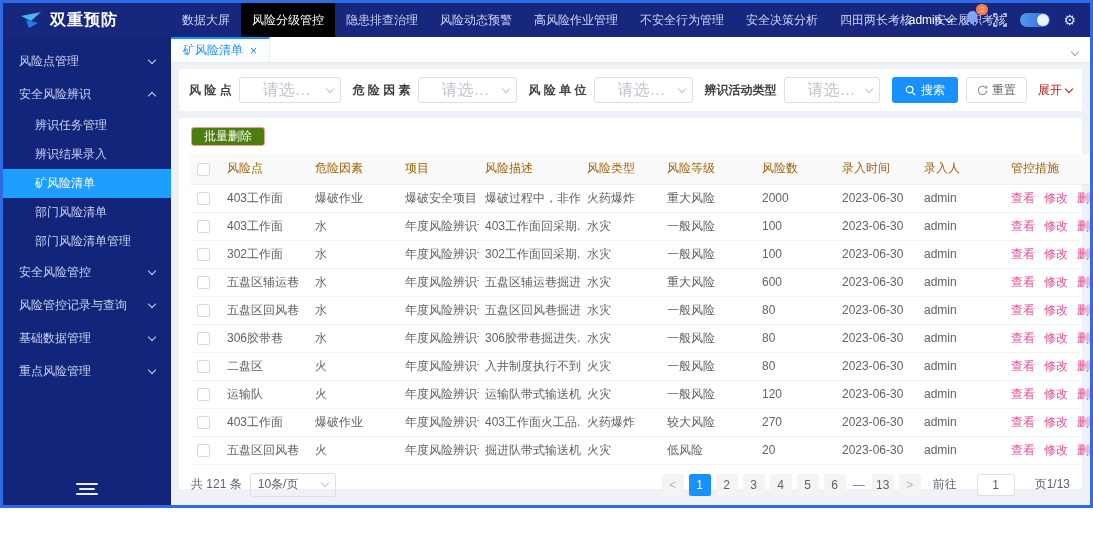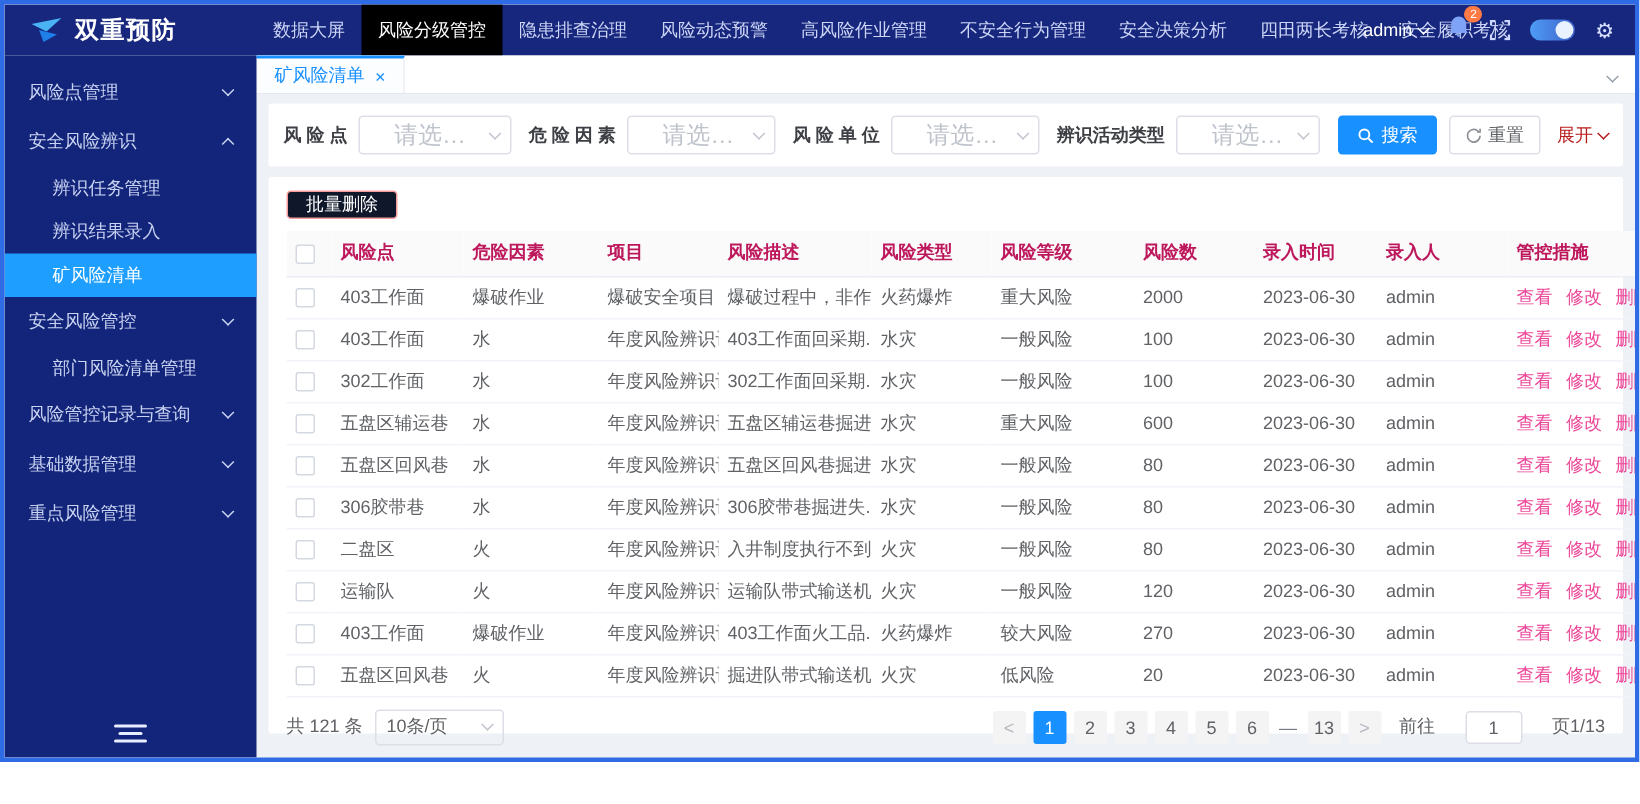--- a/index.html
+++ b/index.html
@@ -51,23 +51,23 @@
   .field-label { font-size:12px; color:#3d3f44; font-weight:600; margin-right:7px; white-space:pre; }
   .select { width:136px; height:26px; border:1px solid #dcdfe6; border-radius:3px; display:flex; align-items:center; justify-content:space-between; padding:0 7px; background:#fff; cursor:pointer; overflow:hidden; }
   .placeholder { font-size:16px; color:#bfc4cc; white-space:nowrap; overflow:hidden; text-overflow:ellipsis;margin-left:16px; }
   .select .chev { color:#c0c4cc; flex-shrink:0; margin-left:4px; }
   .btn-search { background:#1890ff; color:#fff; border:none; border-radius:3px; height:26px; padding:0 13px; font-size:12px; display:flex; align-items:center; gap:5px; margin-left:auto; cursor:pointer; }
   .btn-reset { background:#fff; color:#606266; border:1px solid #dcdfe6; border-radius:3px; height:26px; padding:0 10px; font-size:12px; display:flex; align-items:center; gap:4px; margin-left:8px; cursor:pointer; }
   .expand-link { color:#b91c1c; font-size:12px; margin-left:11px; display:flex; align-items:center; gap:4px; cursor:pointer; white-space:nowrap; }
 
   
   .table-card { background:#fff; border-radius:2px; flex:1; display:flex; flex-direction:column; padding:9px 12px 8px; min-height:0; }
-  .btn-danger { background:#0f172a; border:1px solid #f79c9c; color:#fff; height:26px; padding:0 12px; font-size:12px; border-radius:3px; align-self:flex-start; cursor:not-allowed; }
+  .btn-danger { background:#4d7c0f; border:1px solid #f79c9c; color:#fff; height:26px; padding:0 12px; font-size:12px; border-radius:3px; align-self:flex-start; cursor:not-allowed; }
   table { width:100%; border-collapse:collapse; table-layout:fixed; margin-top:8px; font-size:12px; }
-  thead th { background:#fafafa; color:#be185d; font-weight:bold; text-align:left; height:30px; padding:0 6px; border-bottom:1px solid #ebeef5; white-space:nowrap; overflow:hidden; }
+  thead th { background:#fafafa; color:#a16207; font-weight:normal; text-align:left; height:30px; padding:0 6px; border-bottom:1px solid #ebeef5; white-space:nowrap; overflow:hidden; }
   tbody td { height:28px; color:#606266; padding:0 6px; border-bottom:1px solid #f2f4f9; white-space:nowrap; overflow:hidden; }
   .cb { width:13px; height:13px; border:1px solid #d4d8e0; border-radius:2px; background:#fff; display:inline-block; vertical-align:middle; cursor:pointer; }
   .link { color:#ec4899; margin-right:9px; cursor:pointer; }
 
   
   .pager { margin-top:auto; display:flex; align-items:center; font-size:12px; color:#606266; padding-top:8px; flex-shrink:0; }
   .page-size { width:86px; height:24px; border:1px solid #dcdfe6; border-radius:3px; display:flex; align-items:center; justify-content:space-between; padding:0 7px; margin-left:8px; color:#606266; cursor:pointer; }
   .page-size .chev { color:#c0c4cc; }
   .pages { margin-left:auto; display:flex; align-items:center; gap:5px; }
   .pg { min-width:22px; height:22px; display:flex; align-items:center; justify-content:center; background:#f4f4f5; border-radius:2px; color:#606266; cursor:pointer; padding:0 4px; }
@@ -142,26 +142,29 @@
           </div>
           <div class="menu-item sub">
             <span>辨识任务管理</span>
           </div>
           <div class="menu-item sub">
             <span>辨识结果录入</span>
           </div>
           <div class="menu-item sub active">
             <span>矿风险清单</span>
           </div>
-          <div class="menu-item group">
-            <span>安全风险管控</span>
-            <span class="chev"></span>
+          <div class="menu-item sub">
+            <span>部门风险清单</span>
           </div>
           <div class="menu-item sub">
             <span>部门风险清单管理</span>
+          </div>
+          <div class="menu-item group">
+            <span>安全风险管控</span>
+            <span class="chev"></span>
           </div>
           <div class="menu-item group">
             <span>风险管控记录与查询</span>
             <span class="chev"></span>
           </div>
           <div class="menu-item group">
             <span>基础数据管理</span>
             <span class="chev"></span>
           </div>
           <div class="menu-item group">

